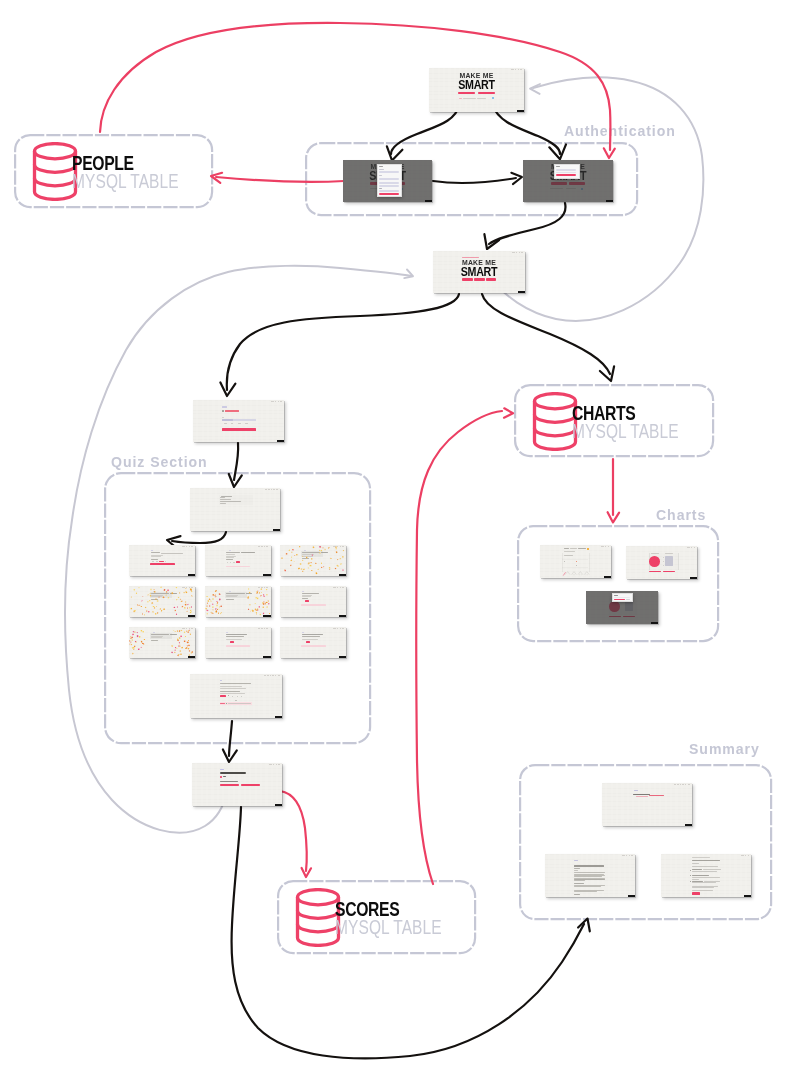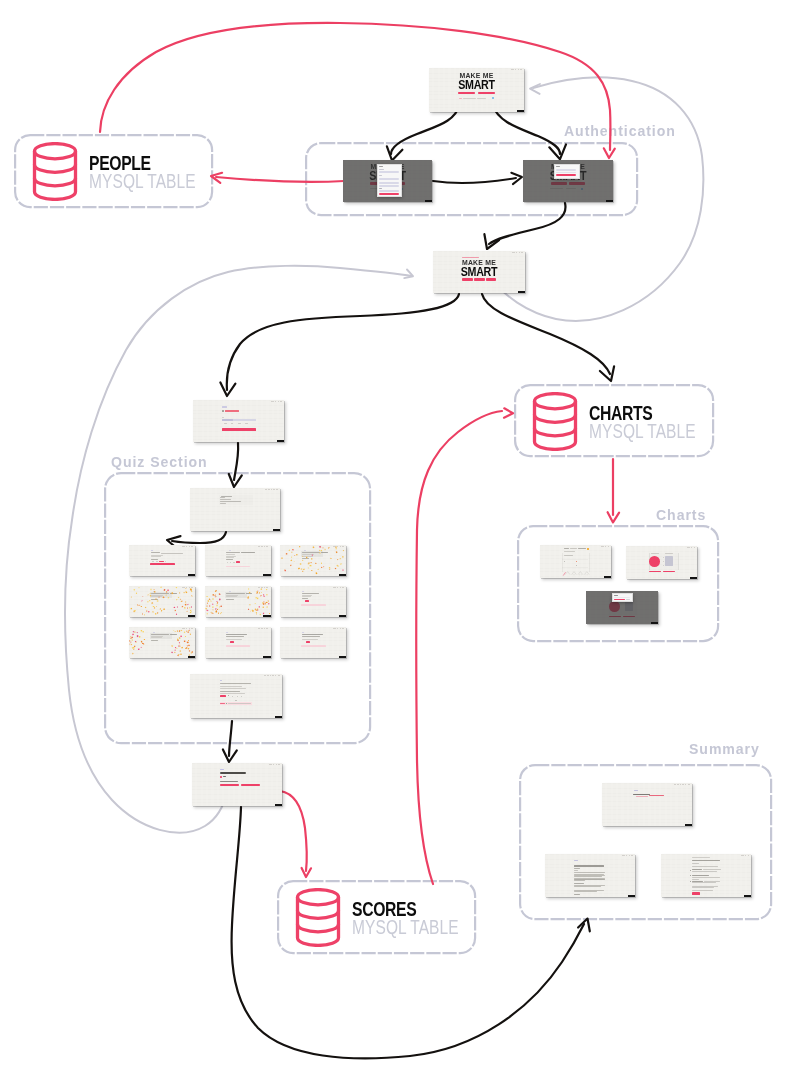--- a/index.html
+++ b/index.html
@@ -8,21 +8,21 @@
   #stage{position:absolute;left:0;top:0;width:792px;height:1080px;}
   svg.edges{position:absolute;left:0;top:0;width:792px;height:1080px;pointer-events:none;}
 
   .group{position:absolute;box-sizing:border-box;}
   .group-label{position:absolute;color:#c5c7d5;font-weight:bold;font-size:14.4px;
                letter-spacing:.95px;white-space:nowrap;transform-origin:left top;
                transform:scaleX(.98);}
 
   .dbnode{position:absolute;box-sizing:border-box;}
   .db-icon{position:absolute;left:18px;top:50%;margin-top:-29px;}
-  .db-text{position:absolute;left:75px;top:50%;margin-top:-18px;line-height:1;white-space:nowrap;}
+  .db-text{position:absolute;left:58px;top:50%;margin-top:-18px;line-height:1;white-space:nowrap;}
   .db-title{font-size:20.3px;font-weight:bold;color:#0d0d0d;letter-spacing:-.45px;
             transform:scaleX(.775);transform-origin:left top;height:19px;}
   .db-sub{font-size:19.3px;color:#c9cbd6;letter-spacing:.1px;margin-top:0.1px;
           transform:scaleX(.805);transform-origin:left top;height:19px;}
 
   
   .thumb{position:absolute;background:#f2f1ed;box-sizing:border-box;overflow:hidden;
          box-shadow:1px 1px 0 rgba(0,0,0,.16), 2px 2px 3px rgba(0,0,0,.20);}
   .thumb .grid{position:absolute;inset:0;
       background-image:repeating-linear-gradient(to bottom, rgba(0,0,0,.022) 0 .6px, transparent .6px 2.6px),

